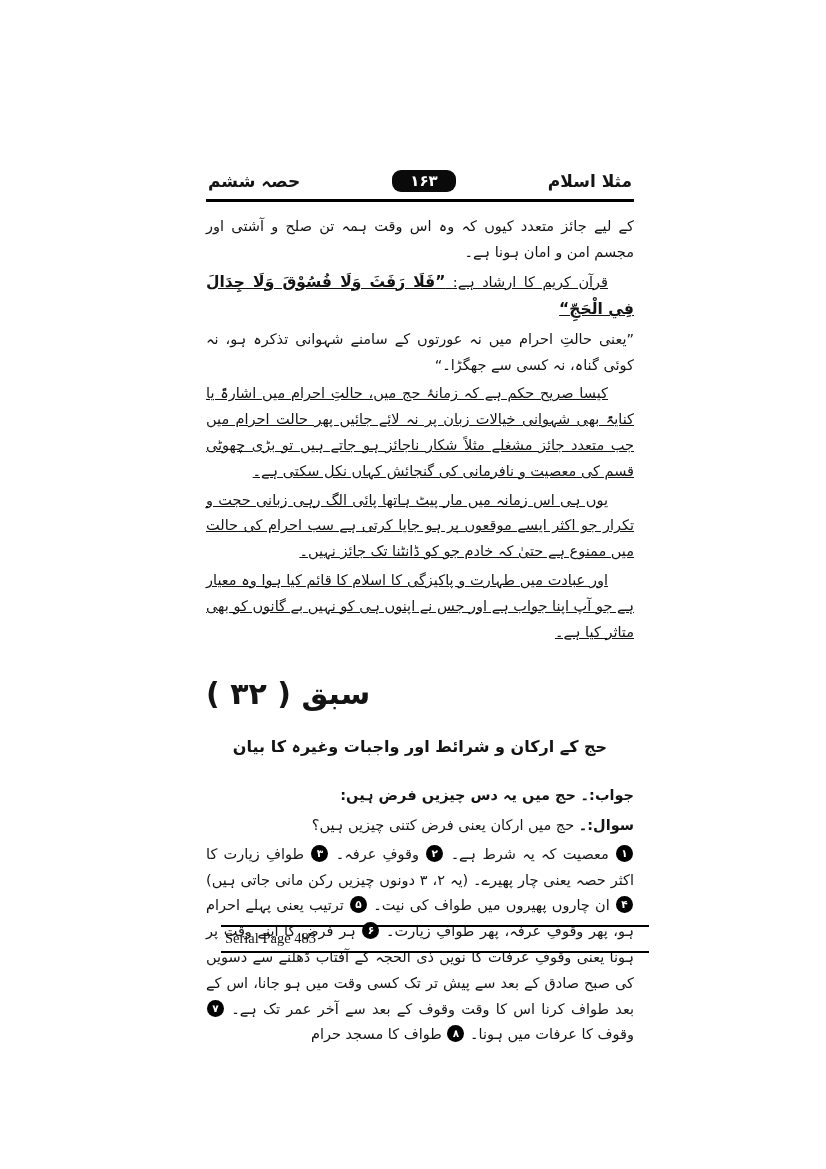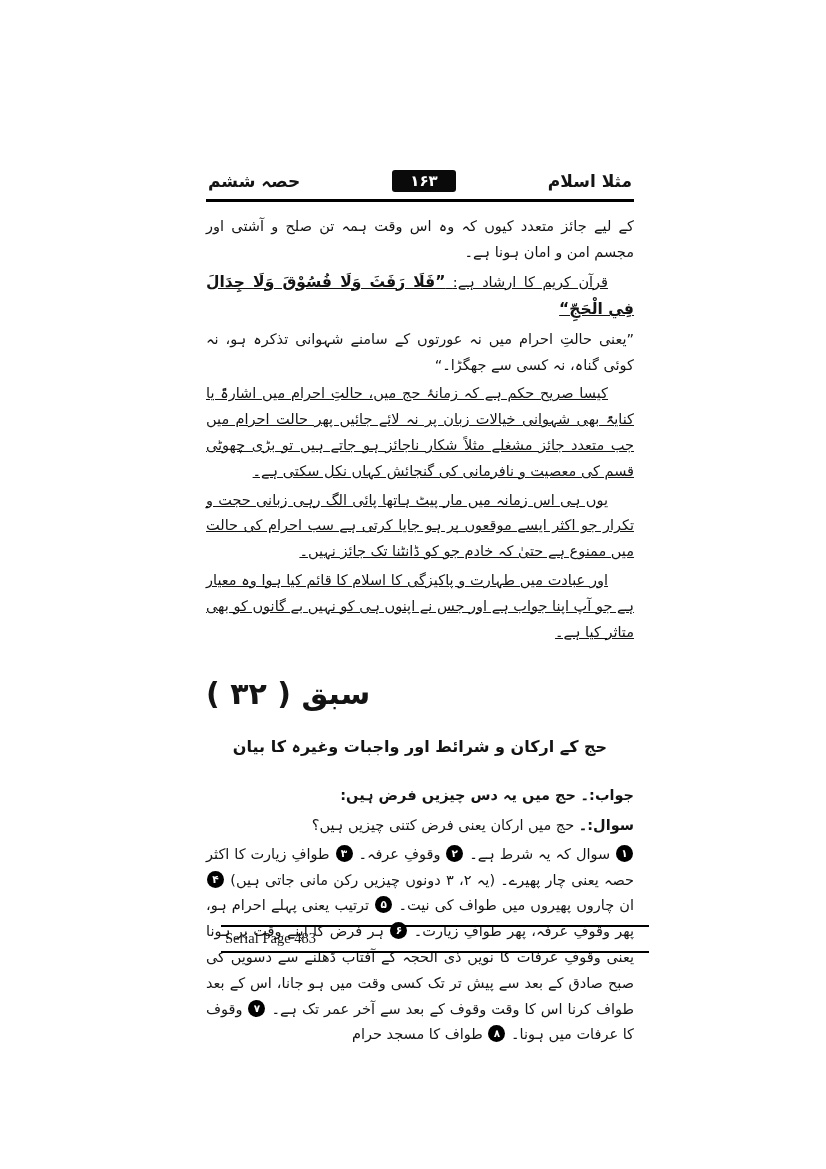--- a/index.html
+++ b/index.html
@@ -22,21 +22,21 @@
     direction: rtl;
     justify-content: space-between;
     align-items: center;
     border-bottom: 3px solid #000;
     padding: 0 2px 7px 2px;
   }
   .h-title { font-weight: bold; font-size: 17px; white-space: nowrap; }
   .page-num {
     background: #0a0a0a; color: #fff;
     font-weight: bold; font-size: 15px;
-    padding: 2px 18px; border-radius: 3px;
+    padding: 2px 18px; border-radius: 9px;
   }
   .body-text {
     direction: rtl;
     text-align: justify;
     font-size: 14.5px;
     line-height: 1.78;
     margin-top: 12px;
   }
   .para { margin: 0 0 3px 0; }
   .indent { text-indent: 26px; text-decoration: underline; }
@@ -118,21 +118,21 @@
       <span class="qa-bold">حج میں یہ دس چیزیں فرض ہیں:</span>
     </p>
 
     <p class="para qa">
       <span class="qa-label">سوال:۔</span>
       <span>حج میں ارکان یعنی فرض کتنی چیزیں ہیں؟</span>
     </p>
 
     <p class="para">
       <span class="cnum">۱</span>
-      <span>سوال کہ یہ شرط ہے۔</span>
+      <span>معصیت کہ یہ شرط ہے۔</span>
       <span class="cnum">۲</span>
       <span>وقوفِ عرفہ۔</span>
       <span class="cnum">۳</span>
       <span>طوافِ زیارت کا اکثر حصہ یعنی چار پھیرے۔ (یہ ۲، ۳ دونوں چیزیں رکن مانی جاتی ہیں)</span>
       <span class="cnum">۴</span>
       <span>ان چاروں پھیروں میں طواف کی نیت۔</span>
       <span class="cnum">۵</span>
       <span>ترتیب یعنی پہلے احرام ہو، پھر وقوفِ عرفہ، پھر طوافِ زیارت۔</span>
       <span class="cnum">۶</span>
       <span>ہر فرض کا اپنے وقت پر ہونا یعنی وقوفِ عرفات کا نویں ذی الحجہ کے آفتاب ڈھلنے سے دسویں کی صبح صادق کے بعد سے پیش تر تک کسی وقت میں ہو جانا، اس کے بعد طواف کرنا اس کا وقت وقوف کے بعد سے آخر عمر تک ہے۔</span>

